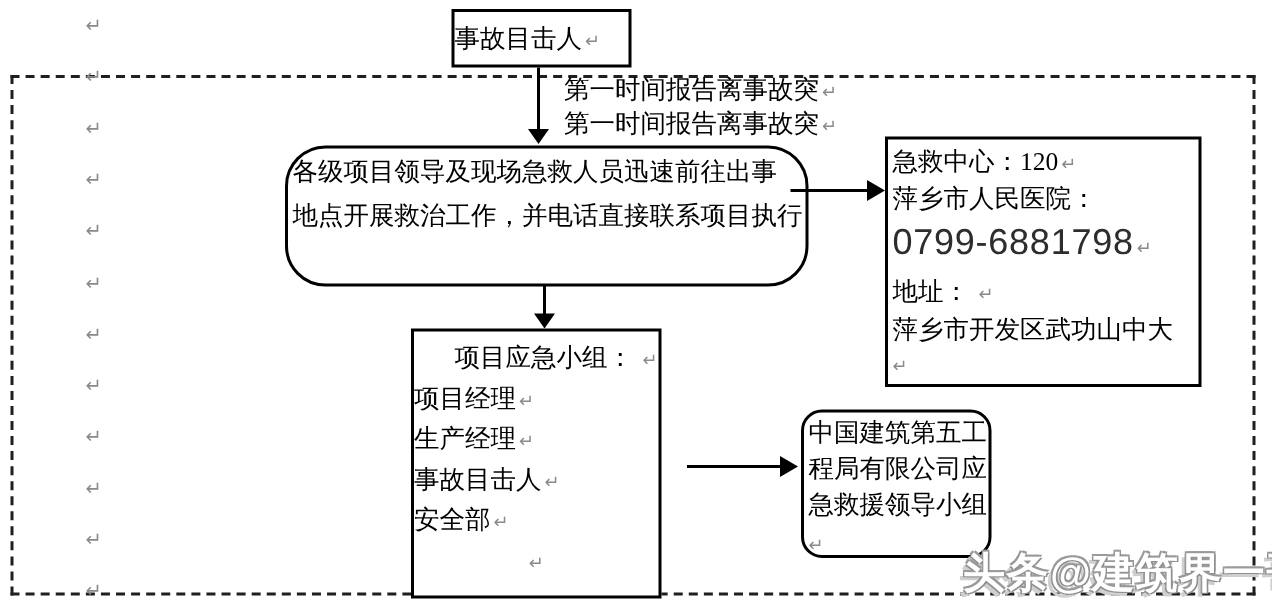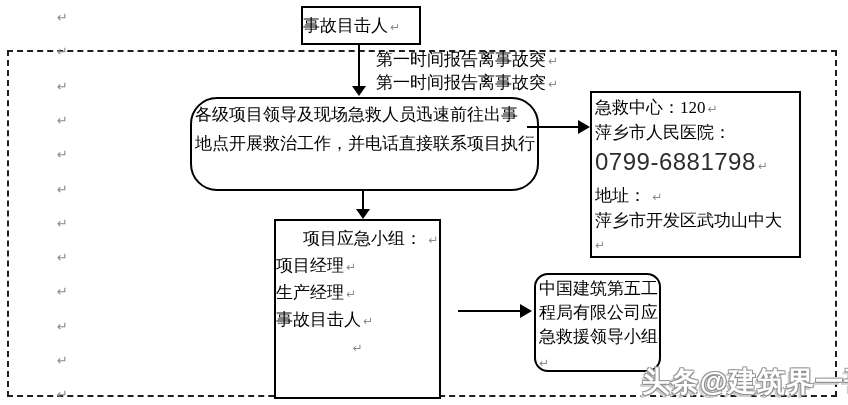--- a/index.html
+++ b/index.html
@@ -126,20 +126,21 @@
   </div>
 
   <div class="vline" style="left:362px;top:190px;height:20px"></div>
   <div class="head-down" style="left:356px;top:209px"></div>
 
   <div class="boxed team-box">
     <div class="title"><span>项目应急小组：</span> <span class="pm">↵</span></div>
     <div class="member"><span>项目经理</span><span class="pm">↵</span></div>
     <div class="member"><span>生产经理</span><span class="pm">↵</span></div>
     <div class="member"><span>事故目击人</span><span class="pm">↵</span></div>
+    <div class="member"><span>安全部</span><span class="pm">↵</span></div>
     <div class="tail"><span class="pm" style="margin-left:0">↵</span></div>
   </div>
 
   <div class="hline" style="left:458px;top:310px;width:63px"></div>
   <div class="head-right" style="left:520px;top:304px"></div>
 
   <div class="boxed company-box">
     <div>中国建筑第五工</div>
     <div>程局有限公司应</div>
     <div><span>急救援领导小组</span><span class="pm" style="margin-left:0">↵</span></div>

